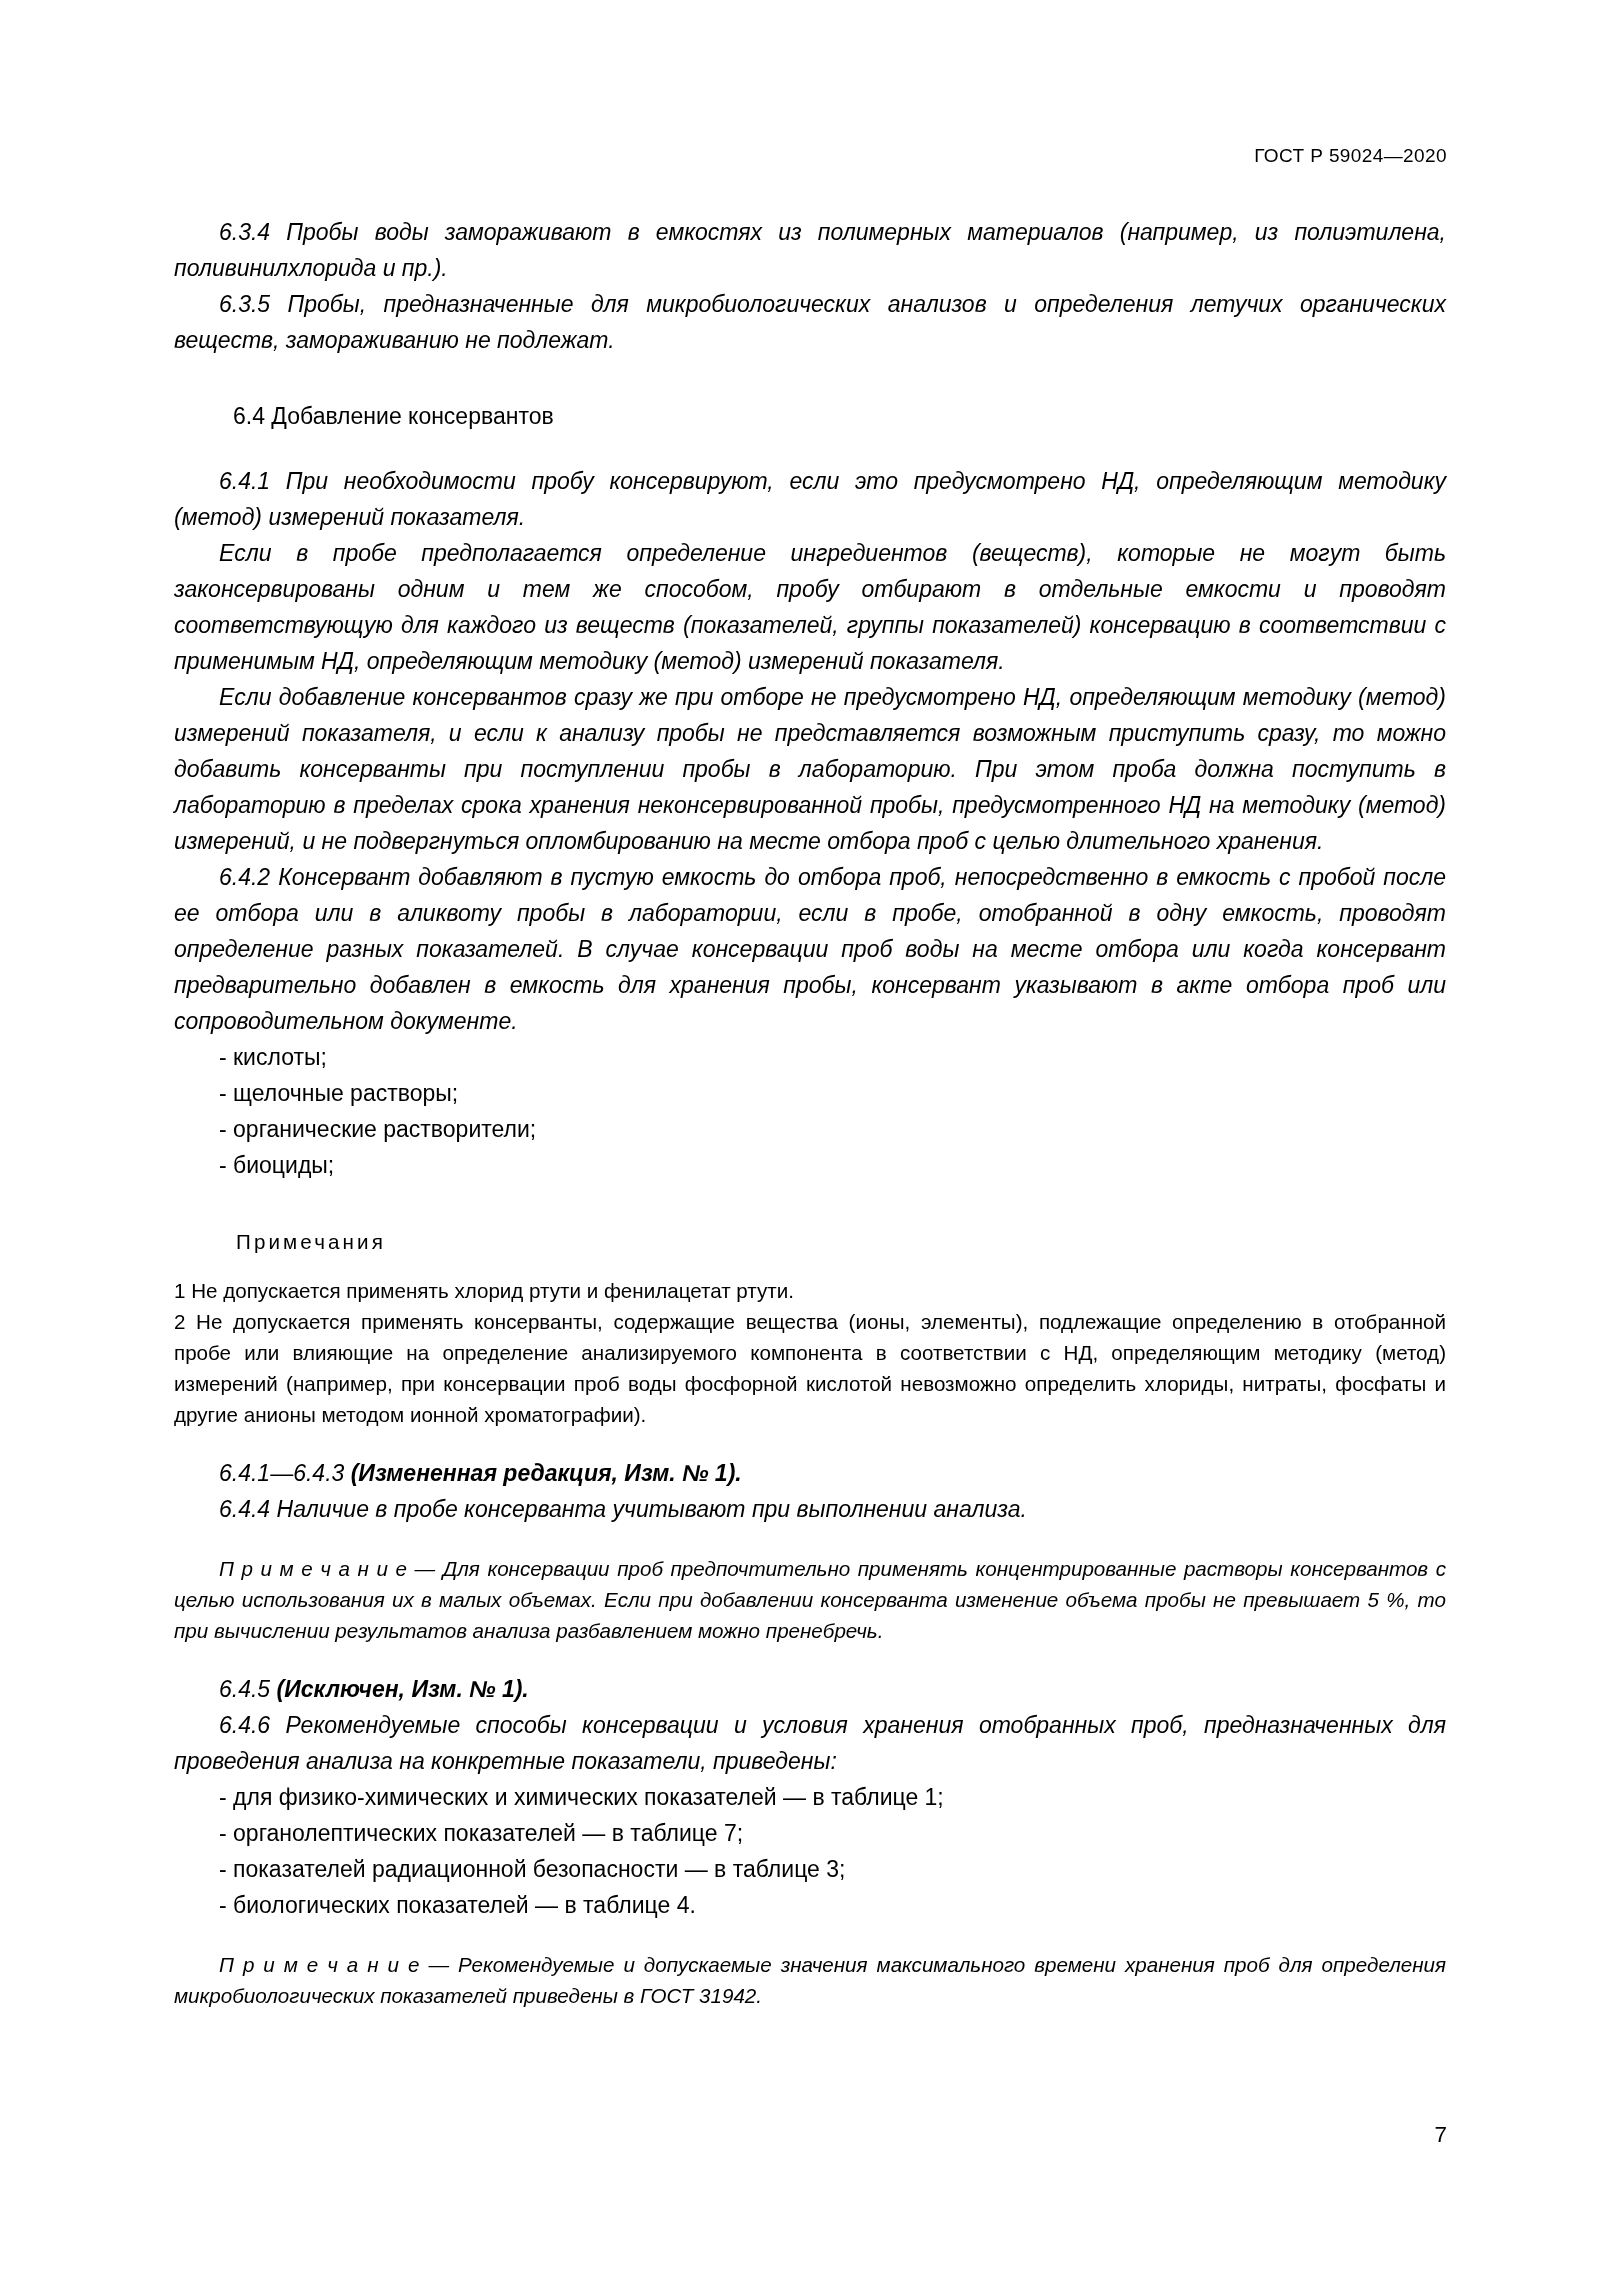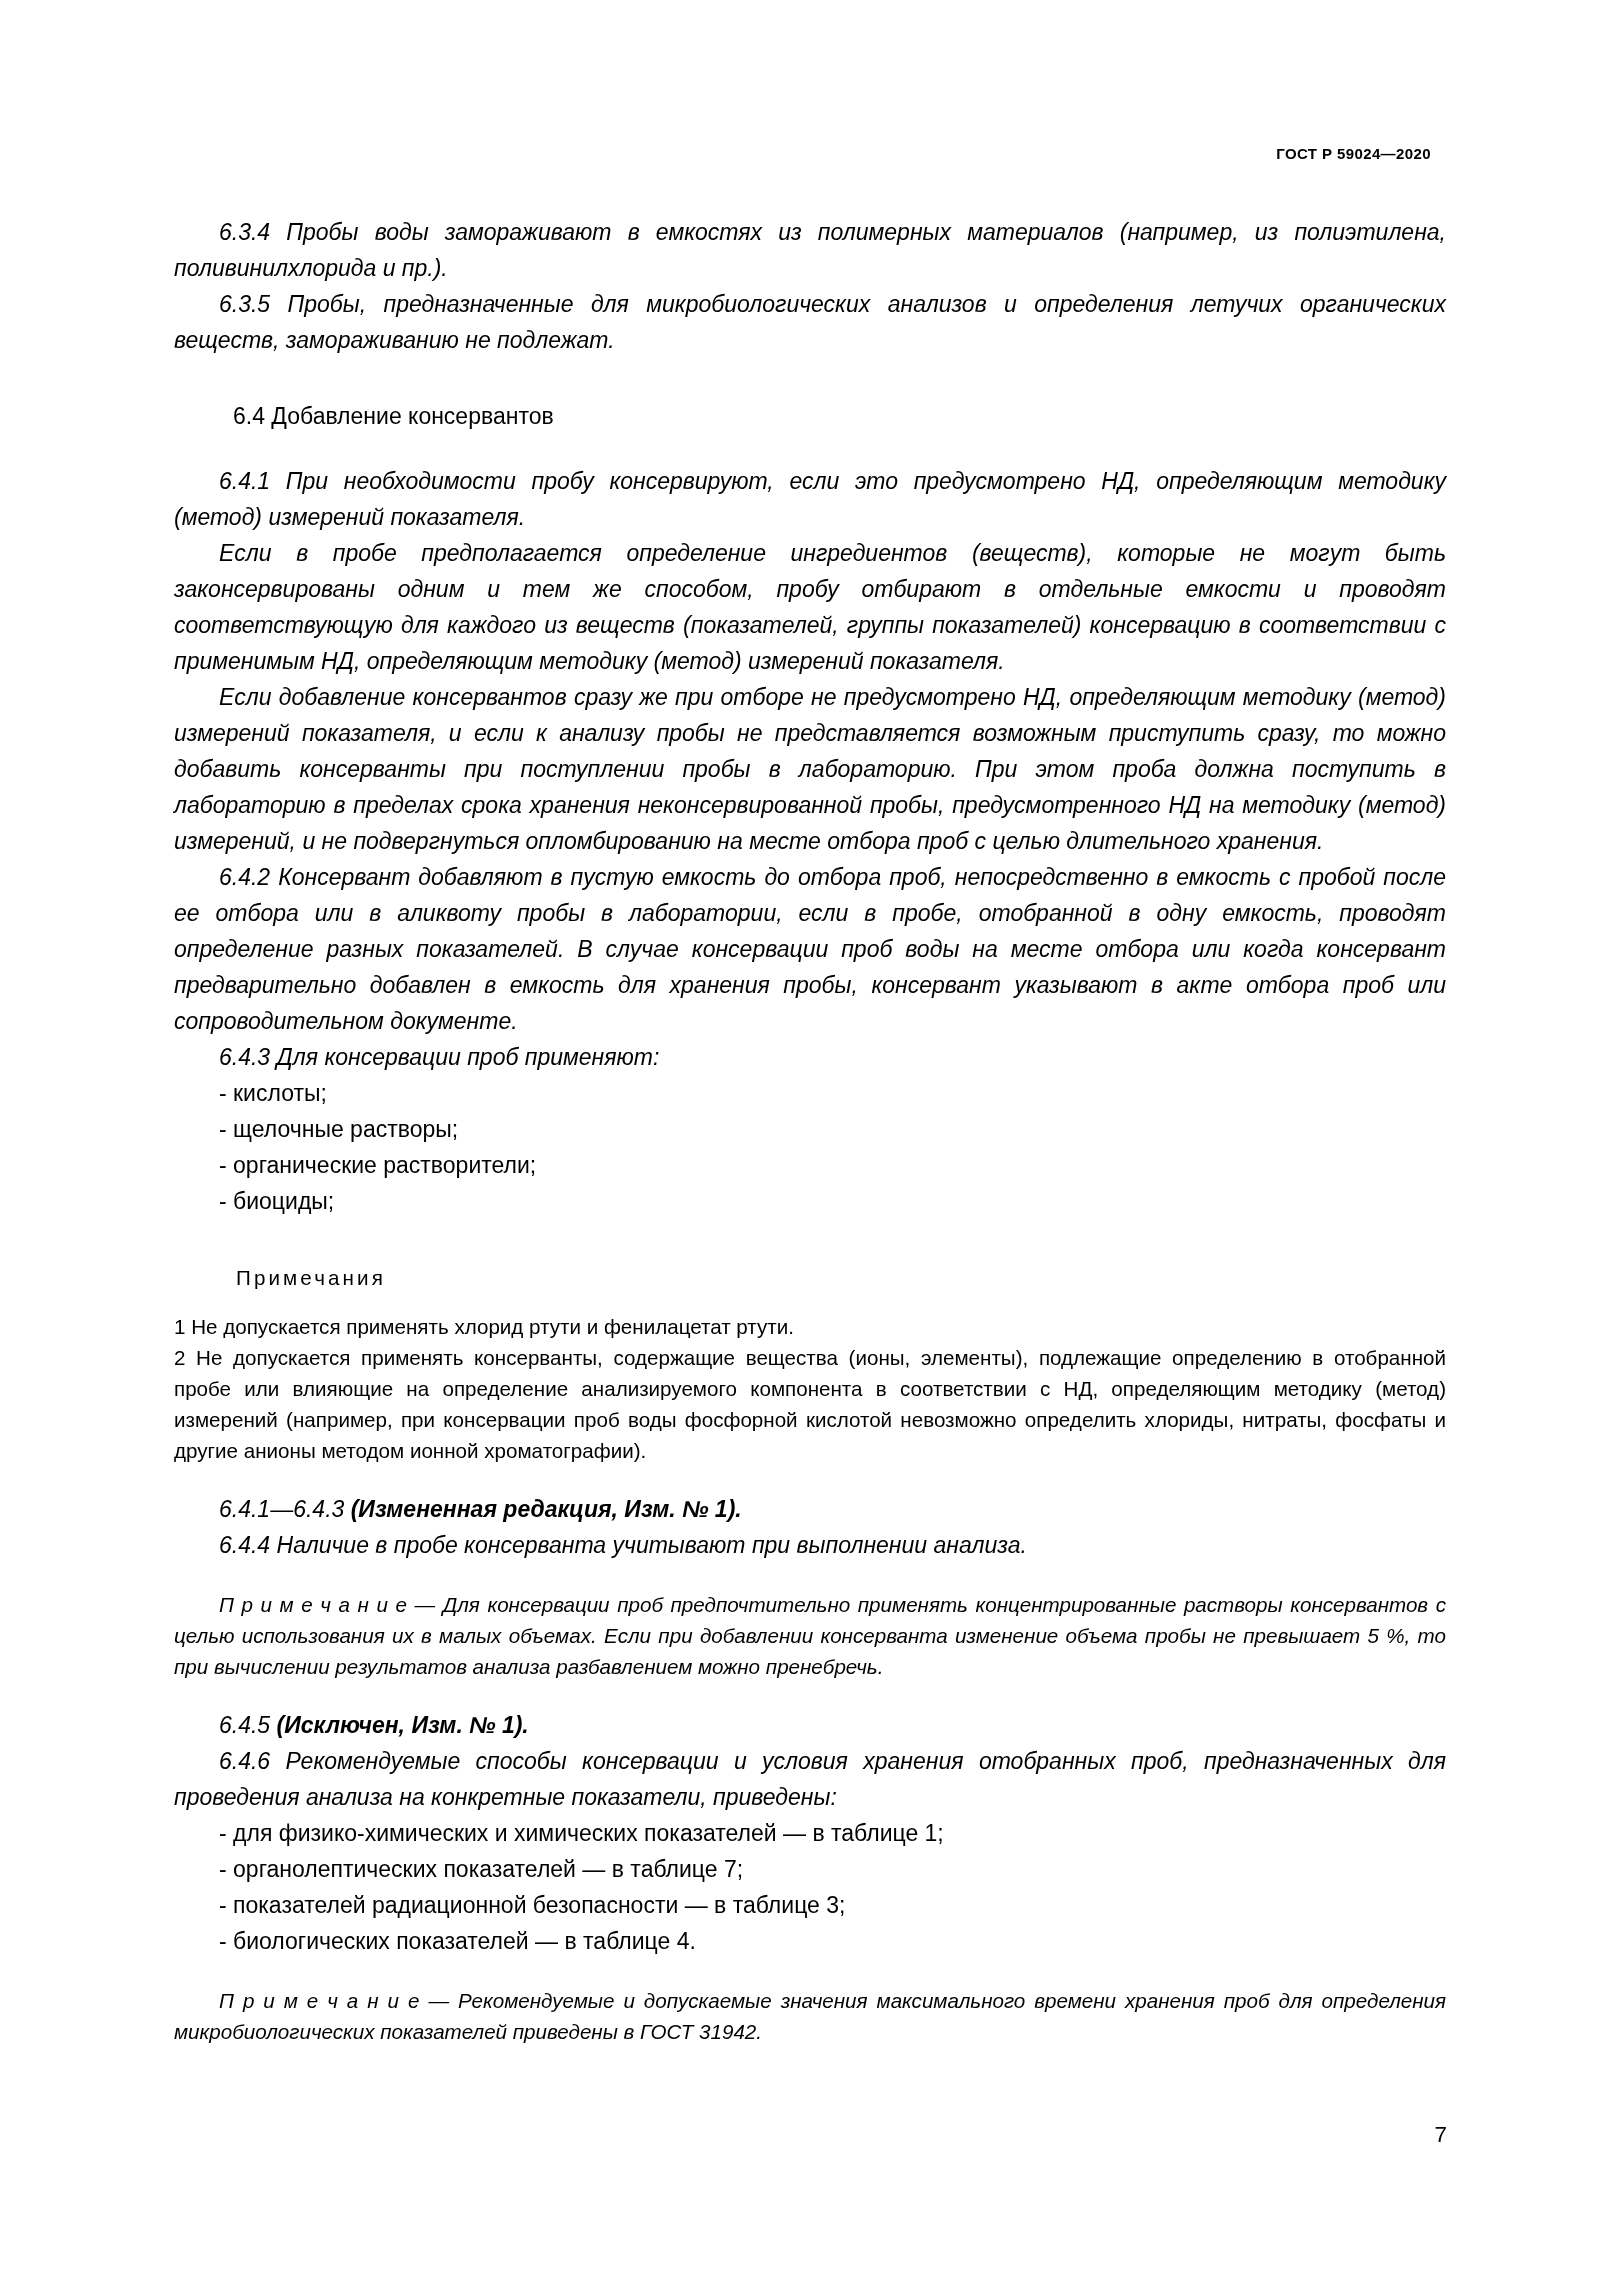--- a/index.html
+++ b/index.html
@@ -13,23 +13,23 @@
     height: 2293px;
     margin: 0 auto;
     background: #ffffff;
     font-family: "Liberation Sans", sans-serif;
     color: #000000;
     box-sizing: border-box;
   }
   .header {
     position: absolute;
     top: 145px;
-    right: 190px;
-    font-size: 15px;
-    font-weight: bold;
+    right: 174px;
+    font-size: 19px;
+    font-weight: normal;
     letter-spacing: 0.4px;
     white-space: nowrap;
   }
   .content {
     position: absolute;
     top: 214px;
     left: 174px;
     width: 1272px;
   }
   p {
@@ -91,21 +91,20 @@
     <p class="indent">6.3.5  Пробы, предназначенные для микробиологических анализов и определения летучих органических веществ, замораживанию не подлежат.</p>
 
     <div class="gap-md"></div>
     <p class="heading">6.4  Добавление консервантов</p>
     <div class="gap-sm"></div>
 
     <p class="indent">6.4.1  При необходимости пробу консервируют, если это предусмотрено НД, определяющим методику (метод) измерений показателя.</p>
     <p class="indent">Если в пробе предполагается определение ингредиентов (веществ), которые не могут быть законсервированы одним и тем же способом, пробу отбирают в отдельные емкости и проводят соответствующую для каждого из веществ (показателей, группы показателей) консервацию в соответствии с применимым НД, определяющим методику (метод) измерений показателя.</p>
     <p class="indent">Если добавление консервантов сразу же при отборе не предусмотрено НД, определяющим методику (метод) измерений показателя, и если к анализу пробы не представляется возможным приступить сразу, то можно добавить консерванты при поступлении пробы в лабораторию. При этом проба должна поступить в лабораторию в пределах срока хранения неконсервированной пробы, предусмотренного НД на методику (метод) измерений, и не подвергнуться опломбированию на месте отбора проб с целью длительного хранения.</p>
     <p class="indent">6.4.2  Консервант добавляют в пустую емкость до отбора проб, непосредственно в емкость с пробой после ее отбора или в аликвоту пробы в лаборатории, если в пробе, отобранной в одну емкость, проводят определение разных показателей. В случае консервации проб воды на месте отбора или когда консервант предварительно добавлен в емкость для хранения пробы, консервант указывают в акте отбора проб или сопроводительном документе.</p>
-    <p class="indent">6.4.3  Для консервации проб применяют:</p>
 
     <p class="dash">- кислоты;</p>
     <p class="dash">- щелочные растворы;</p>
     <p class="dash">- органические растворители;</p>
     <p class="dash">- биоциды;</p>
 
     <div class="gap-md"></div>
     <p class="note-title">Примечания</p>
     <p class="note">1  Не допускается применять хлорид ртути и фенилацетат ртути.</p>
     <p class="note">2  Не допускается применять консерванты, содержащие вещества (ионы, элементы), подлежащие определению в отобранной пробе или влияющие на определение анализируемого компонента в соответствии с НД, определяющим методику (метод) измерений (например, при консервации проб воды фосфорной кислотой невозможно определить хлориды, нитраты, фосфаты и другие анионы методом ионной хроматографии).</p>

